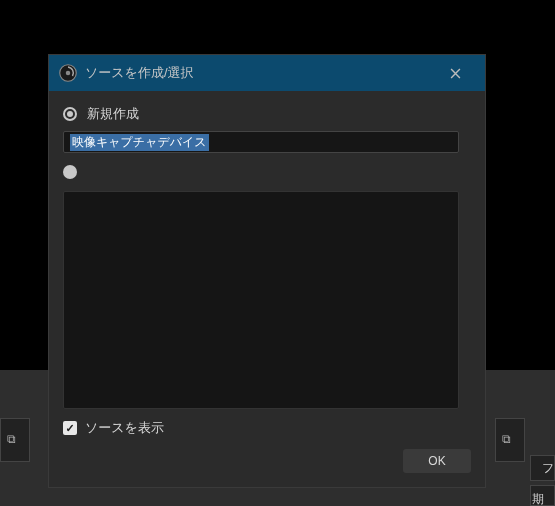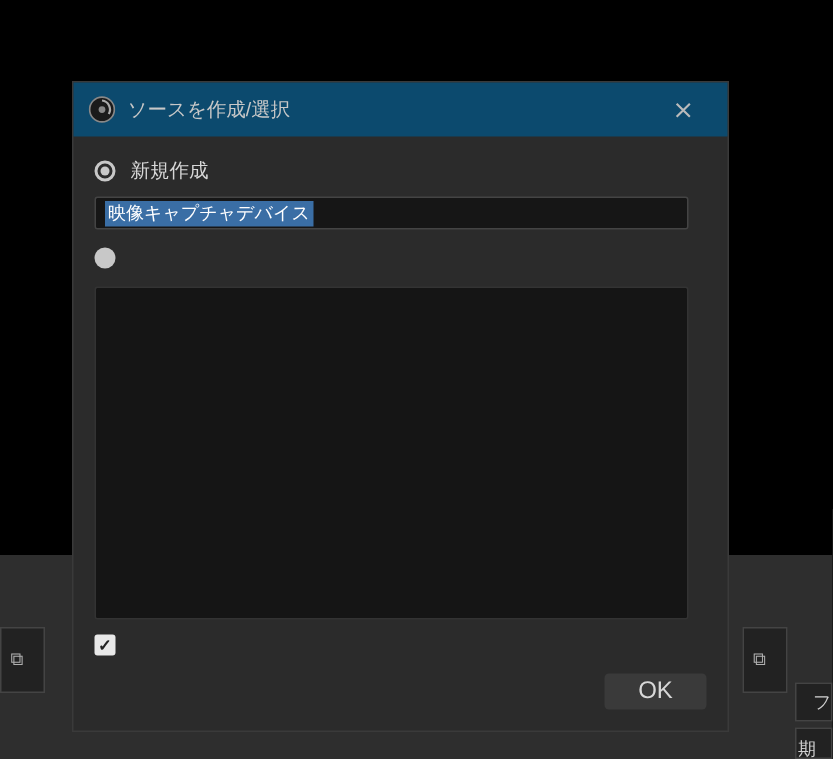--- a/index.html
+++ b/index.html
@@ -159,21 +159,21 @@
   gap: 8px;
   padding: 0 14px 14px 14px;
 }
 .btn {
   min-width: 68px;
   height: 24px;
   background: #3a3a3a;
   border: none;
   border-radius: 3px;
   color: #d8d8d8;
-  font-size: 16px;
+  font-size: 12px;
   cursor: pointer;
   padding: 0 14px;
 }
 </style>
 </head>
 <body>
 
 <div class="bg-bottom"></div>
 
 <div class="bg-panel" style="left:0;top:418px;width:30px;height:44px;"></div>
@@ -216,19 +216,20 @@
     </div>
 
     <div class="radio-row">
       <span class="radio unselected"></span>
     </div>
 
     <div class="listbox"></div>
 
     <div class="check-row">
       <span class="checkbox">✓</span>
+      <span>ソースを表示</span>
     </div>
   </div>
 
   <div class="button-row">
     <button class="btn">OK</button>
   </div>
 </div>
 
 </body></html>

